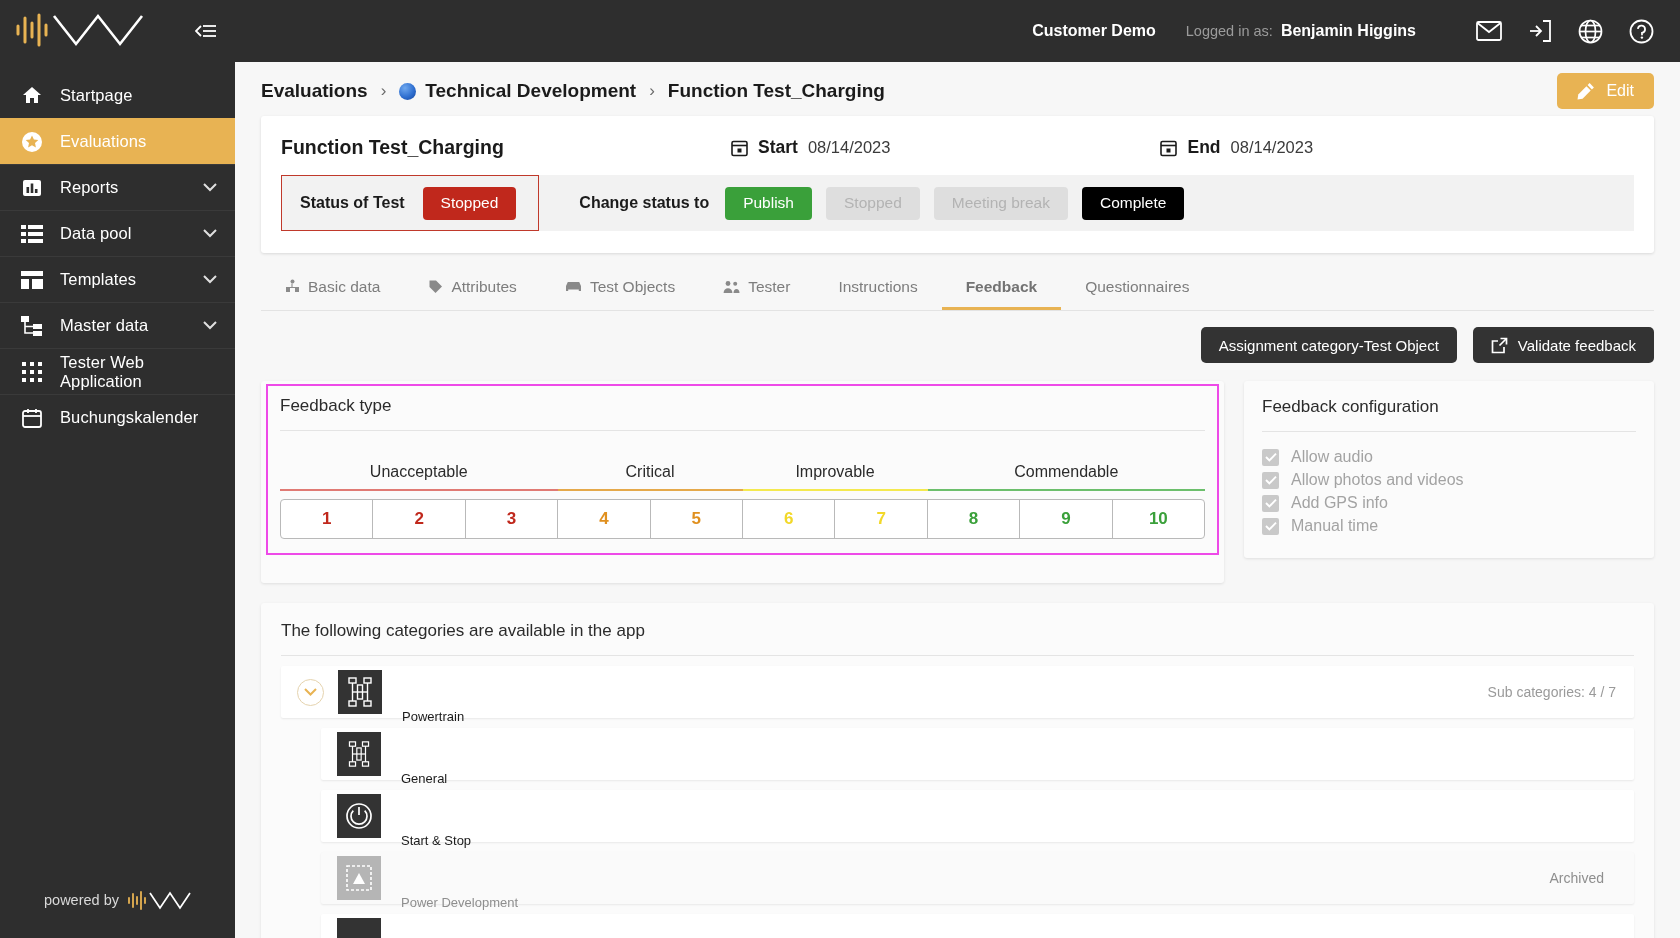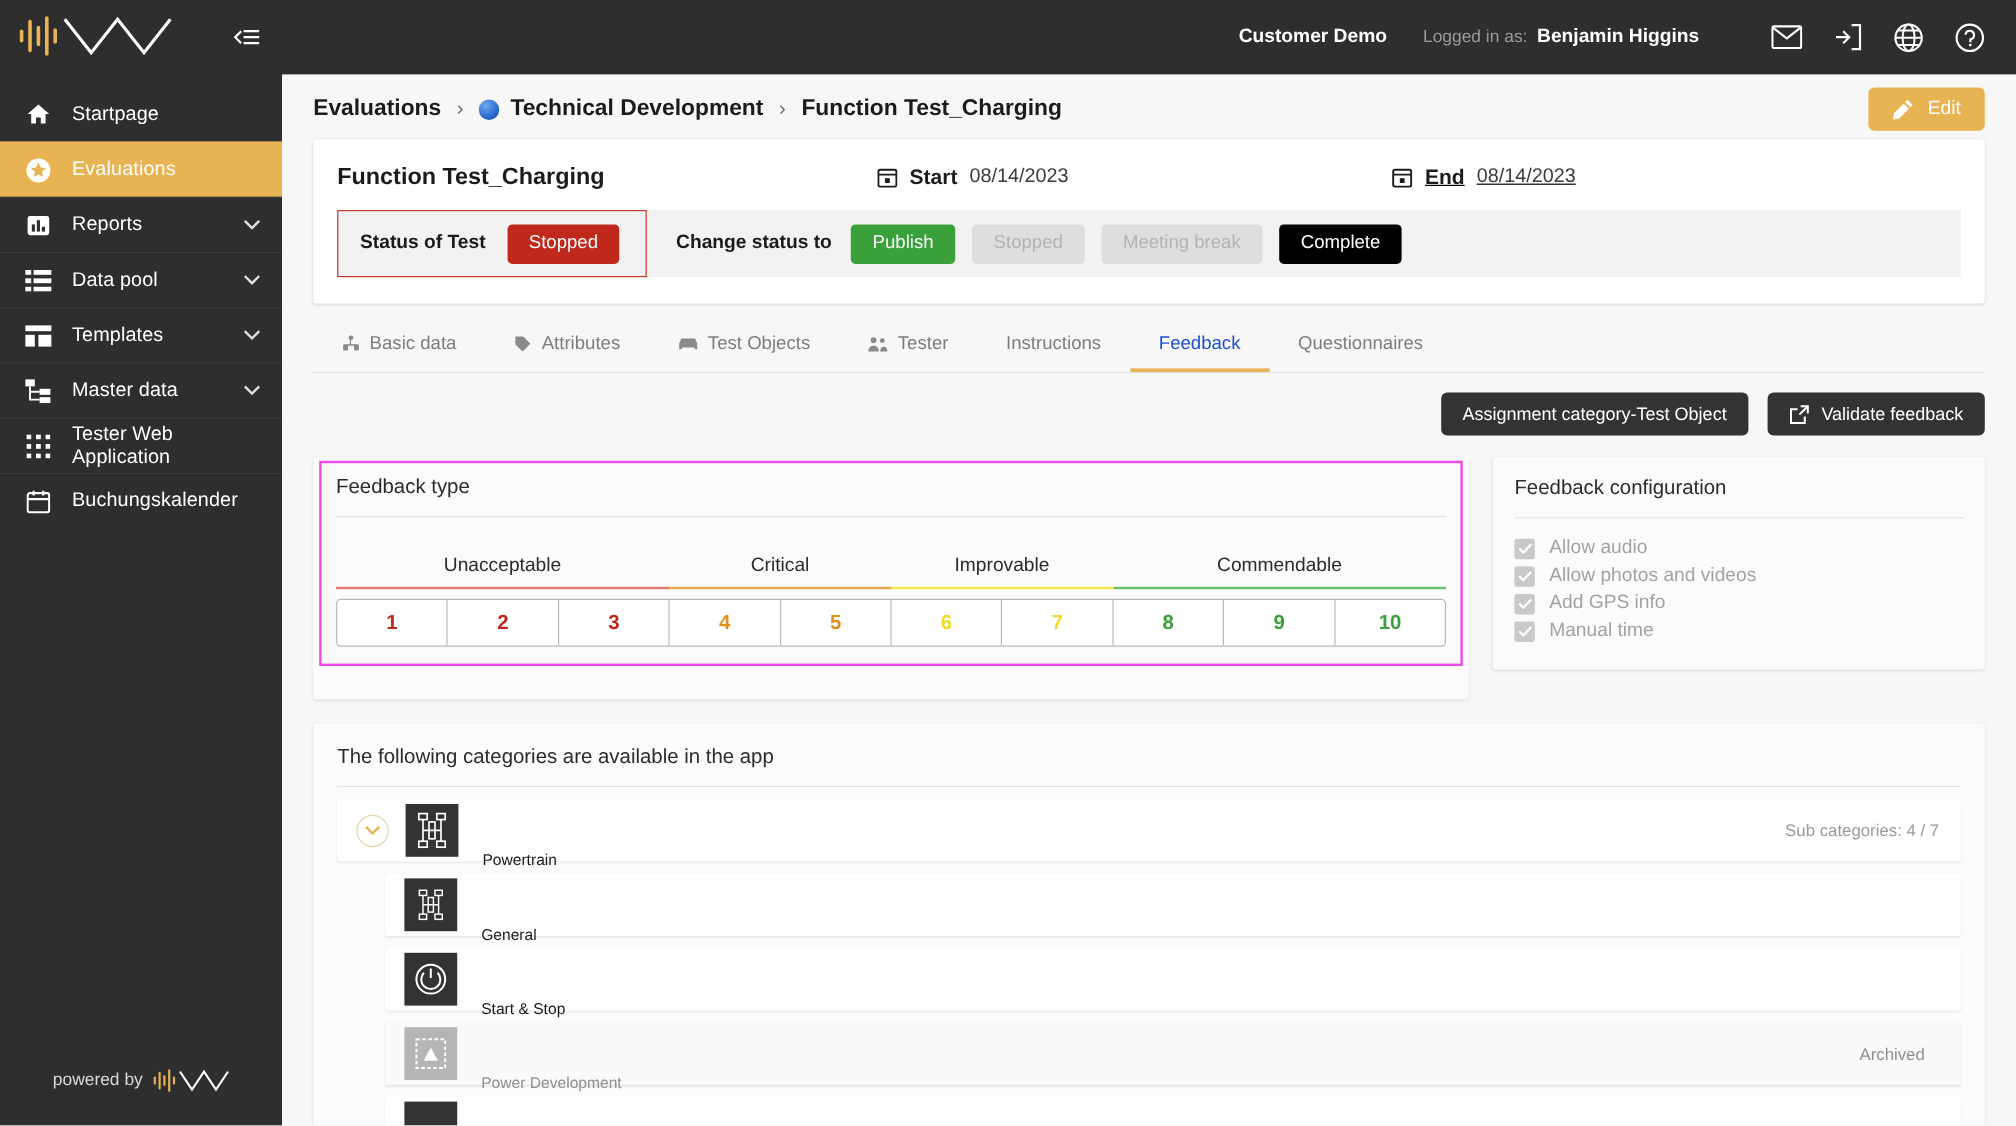--- a/index.html
+++ b/index.html
@@ -70,21 +70,21 @@
   }
 
   .card {
     background: #fff; margin: 0 26px; border-radius: 3px;
     box-shadow: 0 1px 3px rgba(0,0,0,.12);
   }
   .hdr-card { padding: 20px 20px 22px 20px; }
   .hdr-line { display: flex; align-items: center; }
   .hdr-title { font-size: 19.5px; font-weight: 700; color: #1b1b1b; width: 450px; }
   .hdr-date { display: flex; align-items: center; gap: 10px; }
-  .hdr-date.end { margin-left: 270px; text-decoration: underline; }
+  .hdr-date.end { margin-left: 270px; }
   .hdr-dlabel { font-size: 17.5px; font-weight: 700; color: #1b1b1b; }
   .hdr-dval { font-size: 16.5px; color: #3b3b3b; }
 
   .statusbar {
     margin-top: 16px; background: #f2f2f2; height: 56px;
     display: flex; align-items: center; position: relative;
   }
   .status-box {
     display: flex; align-items: center; gap: 18px; height: 56px;
     border: 1px solid #c0392b; padding: 0 22px 0 18px;
@@ -92,33 +92,33 @@
   }
   .status-lbl { font-size: 16px; font-weight: 700; color: #1b1b1b; }
   .pill {
     border: none; border-radius: 4px; height: 33px; padding: 0 18px;
     font-size: 15.5px; font-family: inherit; cursor: pointer; color: #fff;
   }
   .pill.red { background: #c0281c; }
   .pill.green { background: #3aa03a; }
   .pill.grey { background: #dedede; color: #b3b3b3; cursor: default; }
   .pill.black { background: #000; }
-  .chg-lbl { font-size: 16px; font-weight: 700; color: #1b1b1b; margin: 0 16px 0 24px; }
+  .chg-lbl { font-size: 16px; font-weight: 700; color: #1b1b1b; margin: 0 16px 0 40px; }
   .chg-group { display: flex; align-items: center; gap: 14px; }
 
   .tabs {
     display: flex; align-items: flex-end; margin: 14px 26px 0 26px;
     border-bottom: 1px solid #e3e3e3; height: 44px;
   }
   .tab {
     display: flex; align-items: center; gap: 8px; height: 44px;
     padding: 0 24px; font-size: 15.5px; color: #7d7d7d; cursor: pointer;
     border-bottom: 3px solid transparent; white-space: nowrap;
   }
-  .tab.active { color: #1d4ed8; font-weight: 400; border-bottom-color: #e8b353; }
+  .tab.active { color: #737373; font-weight: 700; border-bottom-color: #e8b353; }
 
   .subnote { font-size: 13.5px; color: #8a8a8a; margin: 14px 26px 0 26px; }
 
   .actionrow {
     display: flex; justify-content: flex-end; gap: 16px;
     margin: 16px 26px 0 26px;
   }
   .dark-btn {
     background: #333; color: #fff; border: none; border-radius: 5px;
     height: 36px; padding: 0 18px; font-size: 15px; font-family: inherit;

